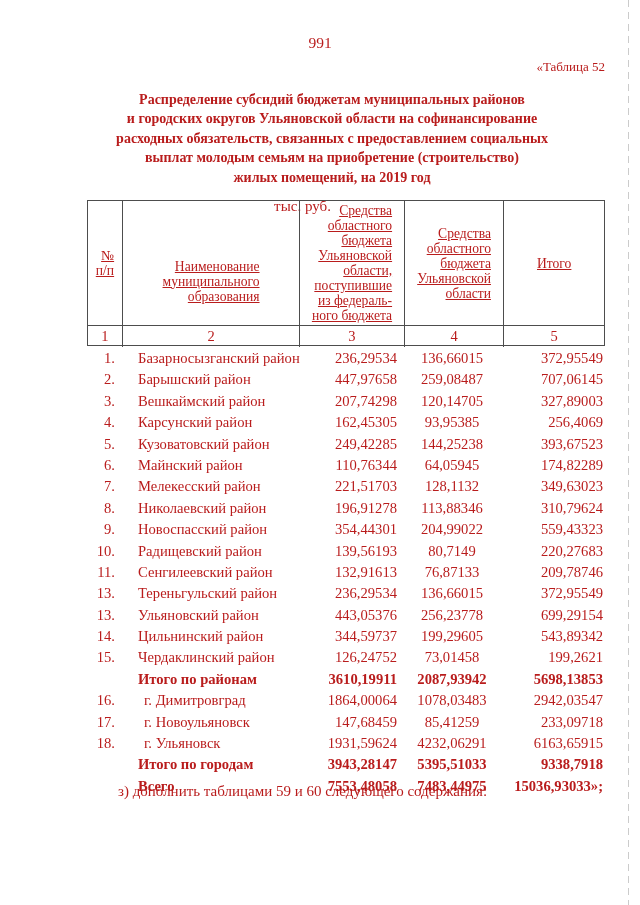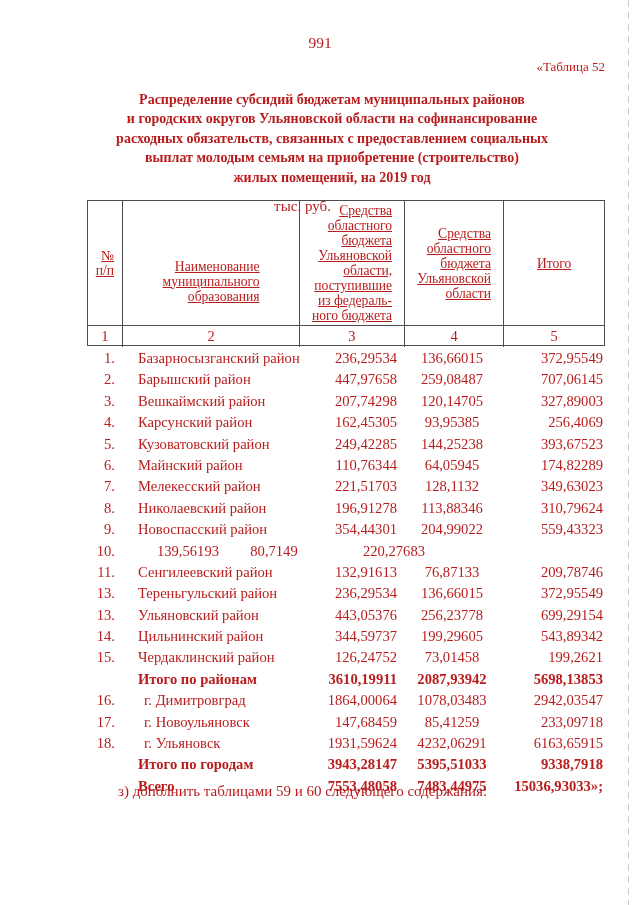--- a/index.html
+++ b/index.html
@@ -310,20 +310,21 @@
       </div>
       <div class="drow">
         <div class="d1">9.</div>
         <div class="d2">Новоспасский район</div>
         <div class="d3">354,44301</div>
         <div class="d4">204,99022</div>
         <div class="d5">559,43323</div>
       </div>
       <div class="drow">
         <div class="d1">10.</div>
+        <div class="d2">Радищевский район</div>
         <div class="d3">139,56193</div>
         <div class="d4">80,7149</div>
         <div class="d5">220,27683</div>
       </div>
       <div class="drow">
         <div class="d1">11.</div>
         <div class="d2">Сенгилеевский район</div>
         <div class="d3">132,91613</div>
         <div class="d4">76,87133</div>
         <div class="d5">209,78746</div>

